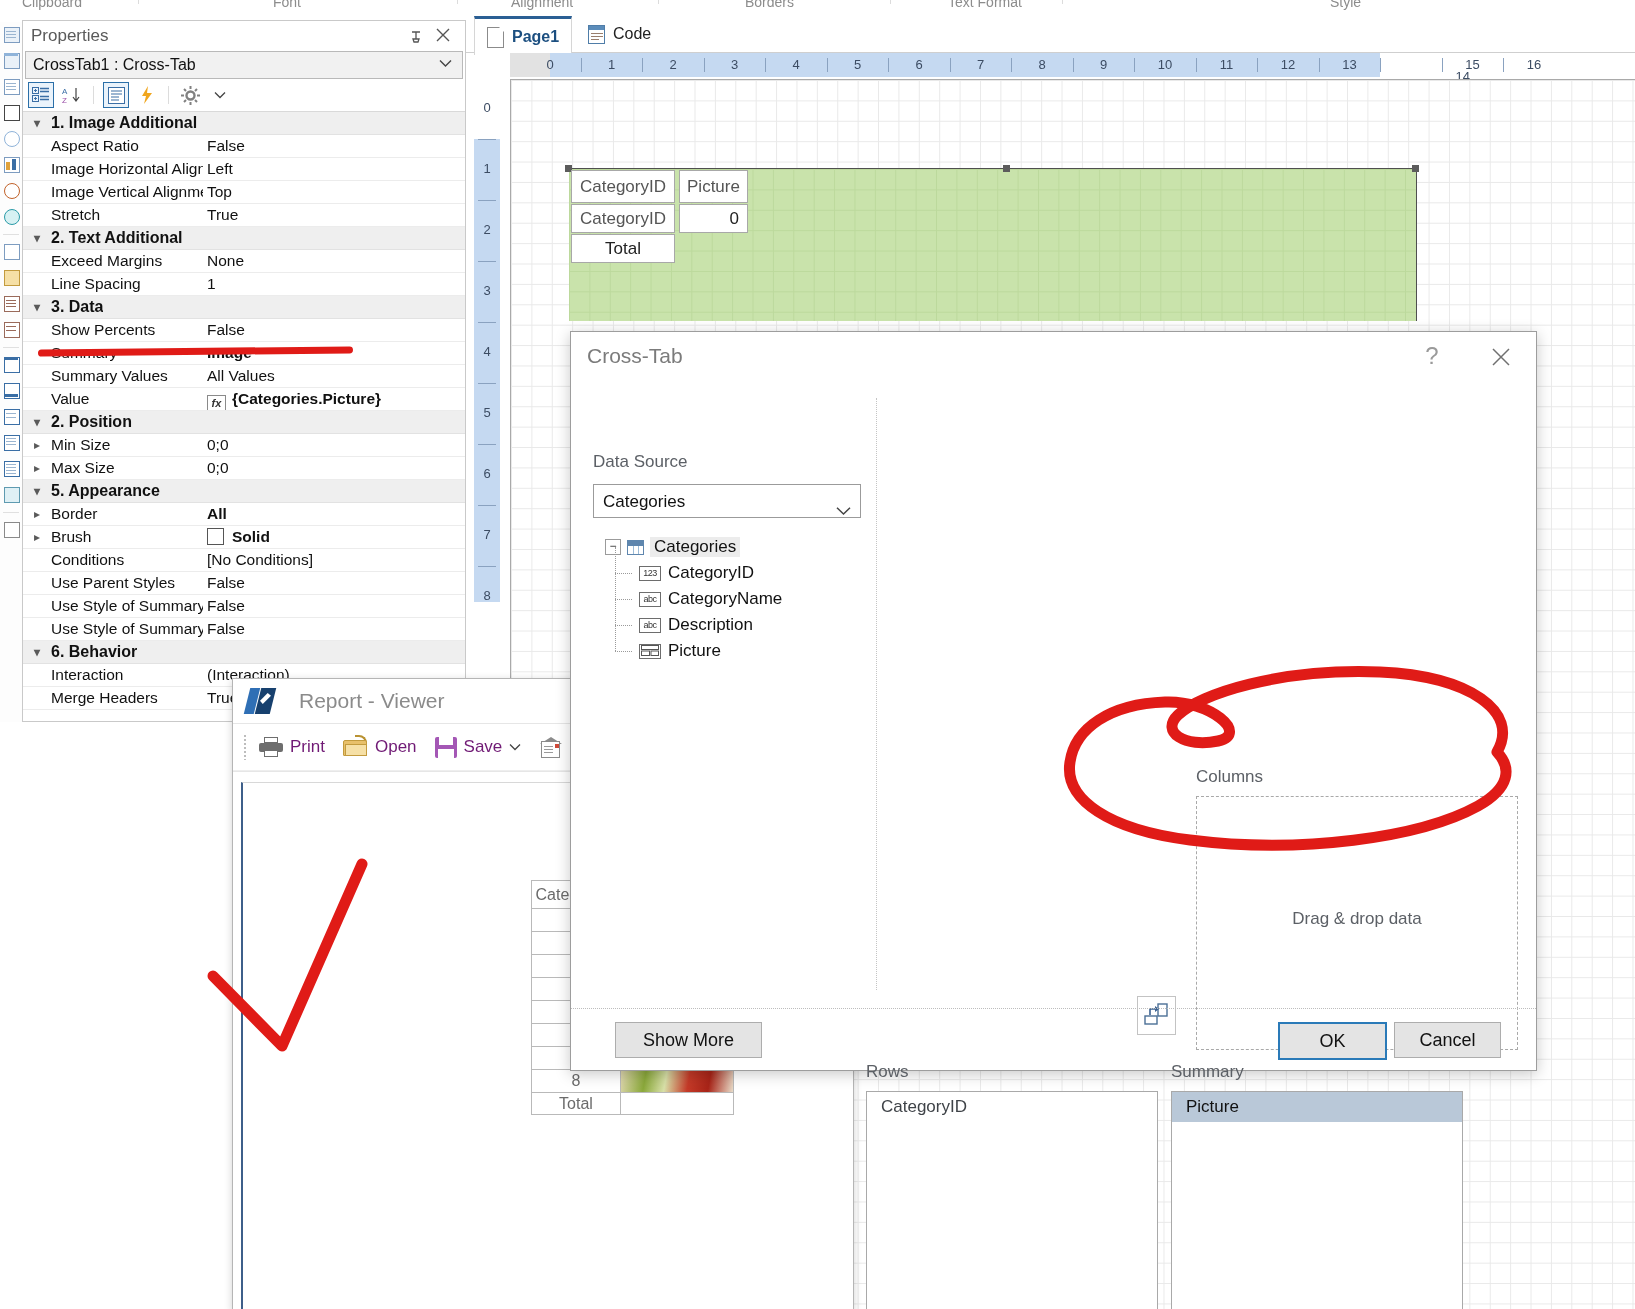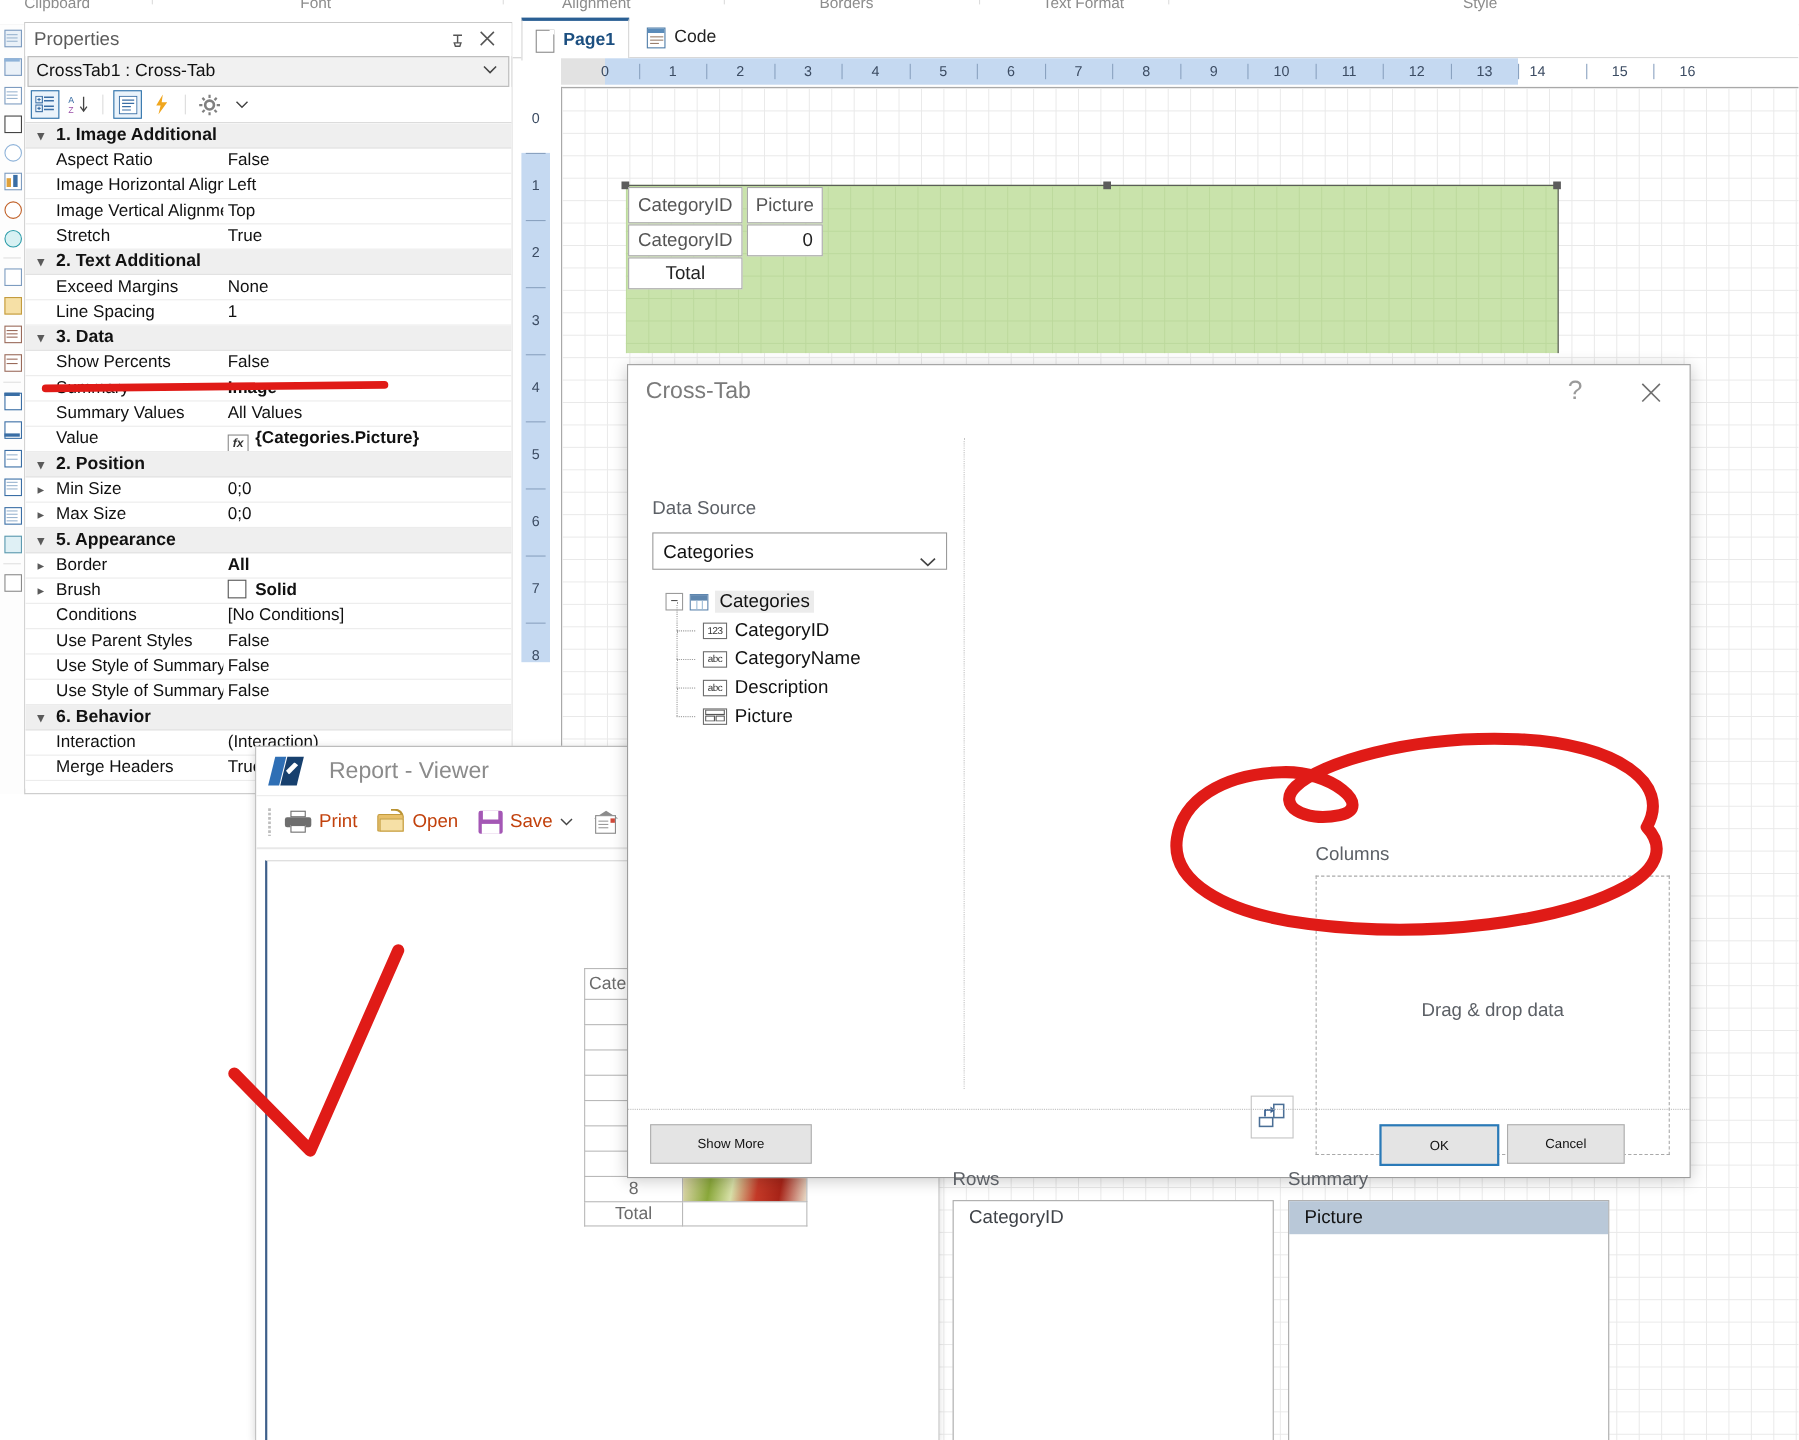--- a/index.html
+++ b/index.html
@@ -96,21 +96,21 @@
   #viewer-title{height:44px;display:flex;align-items:center;gap:26px;padding-left:14px;background:#fff;border-bottom:1px solid #e6e6e6;}
   #viewer-logo{width:26px;height:26px;position:relative;}
   #viewer-logo .b1{position:absolute;left:0;top:0;width:10px;height:26px;background:#2f6fb5;transform:skewX(-14deg);}
   #viewer-logo .b2{position:absolute;left:11px;top:0;width:15px;height:26px;background:#17406e;transform:skewX(-14deg);}
   #viewer-logo .b3{position:absolute;left:13px;top:5px;width:11px;height:11px;background:#fff;
                    clip-path:polygon(0 70%,70% 0,100% 25%,25% 100%);}
   #viewer-titletext{font-size:21px;color:#8b8b8b;}
   #viewer-toolbar{height:46px;display:flex;align-items:center;gap:6px;padding-left:10px;border-bottom:1px solid #eee;background:#fff;}
   .vtb-grip{width:4px;height:26px;
      background-image:radial-gradient(#bdbdbd 40%,transparent 41%);background-size:4px 4px;}
-  .vtb-item{display:flex;align-items:center;gap:7px;font-size:17px;color:#c2410c;padding:3px 6px;}
+  .vtb-item{display:flex;align-items:center;gap:7px;font-size:17px;color:#701a75;padding:3px 6px;}
   .vtb-chev{font-size:12px;color:#555;}
   .ico-print{width:24px;height:20px;position:relative;}
   .ico-print .body{position:absolute;left:0;top:6px;width:24px;height:9px;background:#6e6e6e;border-radius:2px;}
   .ico-print .top{position:absolute;left:5px;top:0;width:14px;height:6px;background:#fff;border:1px solid #6e6e6e;box-sizing:border-box;}
   .ico-print .bot{position:absolute;left:5px;top:13px;width:14px;height:7px;background:#fff;border:1px solid #6e6e6e;box-sizing:border-box;}
   .ico-folder{width:25px;height:20px;position:relative;}
   .ico-folder .bk{position:absolute;left:0;top:3px;width:24px;height:16px;background:#e8c06a;border:1px solid #c39b3e;box-sizing:border-box;border-radius:2px 2px 1px 1px;}
   .ico-folder .fr{position:absolute;left:2px;top:7px;width:22px;height:12px;background:#f6e0a6;border:1px solid #c39b3e;box-sizing:border-box;}
   .ico-folder .ar{position:absolute;left:12px;top:-2px;width:10px;height:8px;border:2px solid #b99232;border-bottom:none;border-left:none;border-radius:0 8px 0 0;}
   .ico-save{width:22px;height:21px;background:#a457b5;position:relative;border-radius:2px;}
@@ -164,22 +164,22 @@
 
   #columns-box{position:absolute;left:625px;top:412px;width:320px;height:252px;border:1px dashed #a9a9a9;background:#fff;}
   #columns-empty{position:absolute;left:0;right:0;top:112px;text-align:center;font-size:17px;color:#5c6066;}
   #swap-btn{position:absolute;left:566px;top:612px;width:37px;height:37px;border:1px solid #c3c3c3;background:#fff;}
   #rows-box{position:absolute;left:295px;top:707px;width:290px;height:232px;border:1px solid #a9a9a9;background:#fff;}
   #summary-box{position:absolute;left:600px;top:707px;width:290px;height:232px;border:1px solid #a9a9a9;background:#fff;}
   .box-item{height:30px;line-height:30px;padding-left:14px;font-size:17px;color:#3f4348;}
   .box-item.sel{background:#b9c8d8;color:#111;}
 
   #dlg-footer{position:absolute;left:0;bottom:0;width:965px;height:60px;}
-  .dbtn{position:absolute;height:34px;border:1px solid #adadad;background:#e4e4e4;font-size:12px;color:#111;
-        display:flex;align-items:center;justify-content:center;}
+  .dbtn{position:absolute;height:34px;border:1px solid #adadad;background:#e4e4e4;font-size:18px;color:#111;
+        display:flex;align-items:center;justify-content:center;margin-left:24px;}
   .dbtn.primary{border:2px solid #2a7ab8;background:#e4e4e4;}
 
   
   #ann-underline{left:38px;top:348px;width:315px;height:7px;background:#e01b17;border-radius:4px;transform:rotate(-0.6deg);}
   #ann-svg{left:0;top:0;width:1635px;height:1309px;pointer-events:none;}
 
   .chev-svg{display:block;}
 </style>
 </head>
 <body>
@@ -518,21 +518,21 @@
       <div class="hr-seg" style="left: 562.75px; width: 61.5px;">9</div>
       <div class="hr-tick" style="left: 562.75px;"></div>
       <div class="hr-seg" style="left: 624.25px; width: 61.5px;">10</div>
       <div class="hr-tick" style="left: 624.25px;"></div>
       <div class="hr-seg" style="left: 685.75px; width: 61.5px;">11</div>
       <div class="hr-tick" style="left: 685.75px;"></div>
       <div class="hr-seg" style="left: 747.25px; width: 61.5px;">12</div>
       <div class="hr-tick" style="left: 747.25px;"></div>
       <div class="hr-seg" style="left: 808.75px; width: 61.5px;">13</div>
       <div class="hr-tick" style="left: 808.75px;"></div>
-      <div class="hr-seg" style="left: 857px; width: 61.5px;">14</div>
+      <div class="hr-seg" style="left: 922px; width: 61.5px; margin-top: 12px;">14</div>
       <div class="hr-tick" style="left: 870.25px;"></div>
       <div class="hr-seg" style="left: 931.75px; width: 61.5px;">15</div>
       <div class="hr-tick" style="left: 931.75px;"></div>
       <div class="hr-seg" style="left: 993.25px; width: 61.5px;">16</div>
       <div class="hr-tick" style="left: 993.25px;"></div>
     </div>
   <div id="vruler">
       <div style="position: absolute; left: 0px; top: 60.5px; width: 26px; height: 463.6px; background: rgb(197, 217, 241);"></div>
       <div class="vr-seg" style="top: 22px;">0</div>
       <div class="vr-seg" style="top: 83px;">1</div>

